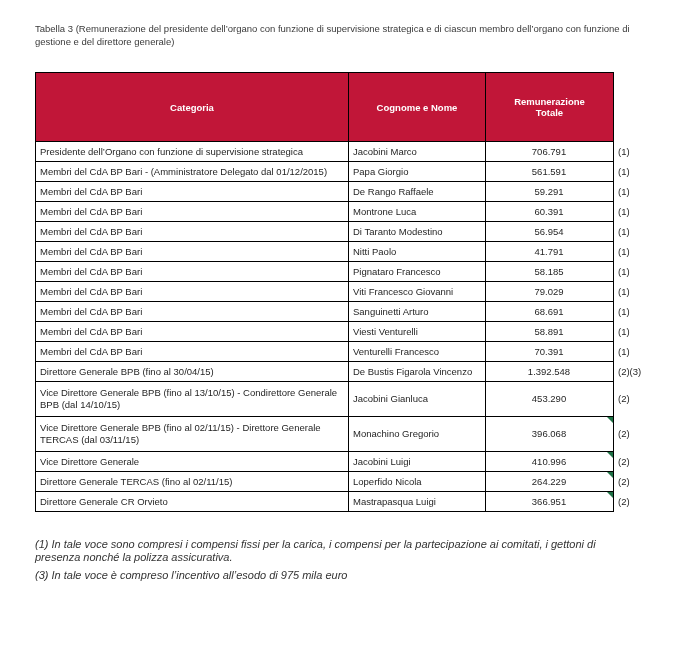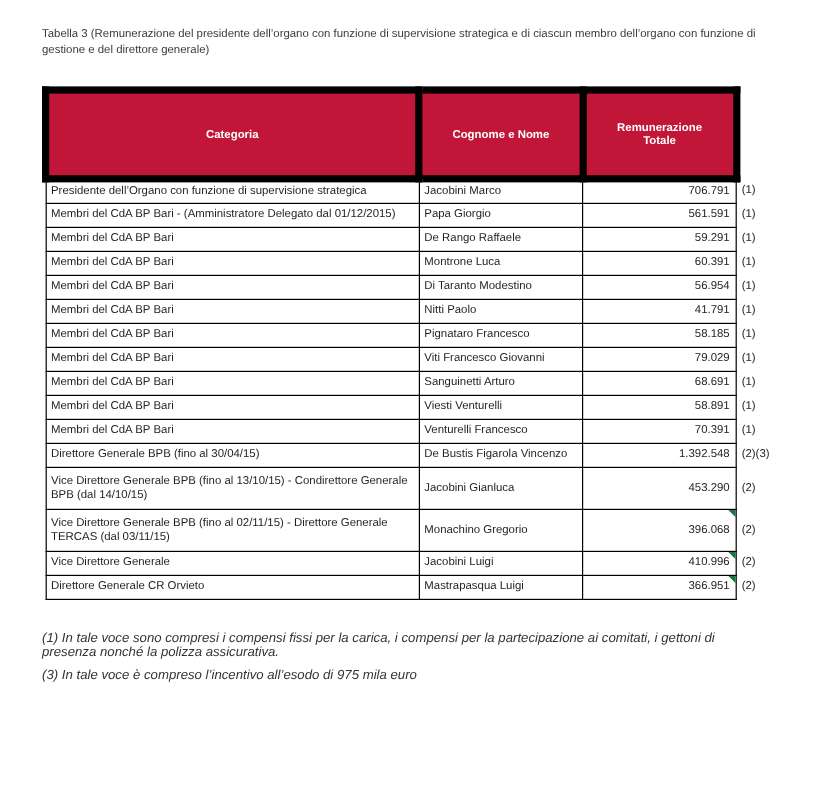--- a/index.html
+++ b/index.html
@@ -30,40 +30,40 @@
   col.c2 { width: 137px; }
   col.c3 { width: 128px; }
   col.c4 { width: 44px; }
   th.hdr {
     background: #C11638;
     color: #ffffff;
     font-size: 9.5px;
     font-weight: bold;
     text-align: center;
     vertical-align: middle;
-    border: 6px solid #000000;
+    border: 1px solid #000000;
     height: 64px;
     padding: 2px 19px;
   }
   th.hdr-spacer {
     border: none;
     background: transparent;
   }
   td {
     font-size: 9.5px;
     color: #1f1f1f;
     border: 1px solid #000000;
     padding: 2px 4px;
     vertical-align: middle;
     line-height: 12px;
   }
   tr.single { height: 20px; }
   tr.double { height: 35px; }
   td.num {
-    text-align: right;
+    text-align: center;
     padding-right: 5px;
     position: relative;
   }
   td.nota-cell {
     border: none;
     padding-left: 4px;
     white-space: nowrap;
   }
   .corner-flag {
     position: absolute;
@@ -191,20 +191,26 @@
         <td class="num"><span>396.068</span><i class="corner-flag"></i></td>
         <td class="nota-cell">(2)</td>
       </tr>
       <tr class="single">
         <td>Vice Direttore Generale</td>
         <td>Jacobini Luigi</td>
         <td class="num"><span>410.996</span><i class="corner-flag"></i></td>
         <td class="nota-cell">(2)</td>
       </tr>
       <tr class="single">
+        <td>Direttore Generale TERCAS (fino al 02/11/15)</td>
+        <td>Loperfido Nicola</td>
+        <td class="num"><span>264.229</span><i class="corner-flag"></i></td>
+        <td class="nota-cell">(2)</td>
+      </tr>
+      <tr class="single">
         <td>Direttore Generale CR Orvieto</td>
         <td>Mastrapasqua Luigi</td>
         <td class="num"><span>366.951</span><i class="corner-flag"></i></td>
         <td class="nota-cell">(2)</td>
       </tr>
     </tbody>
   </table>
 
   <div class="footnotes">
     <p>(1) In tale voce sono compresi i compensi fissi per la carica, i compensi per la partecipazione ai comitati, i gettoni di presenza nonché la polizza assicurativa.</p>

